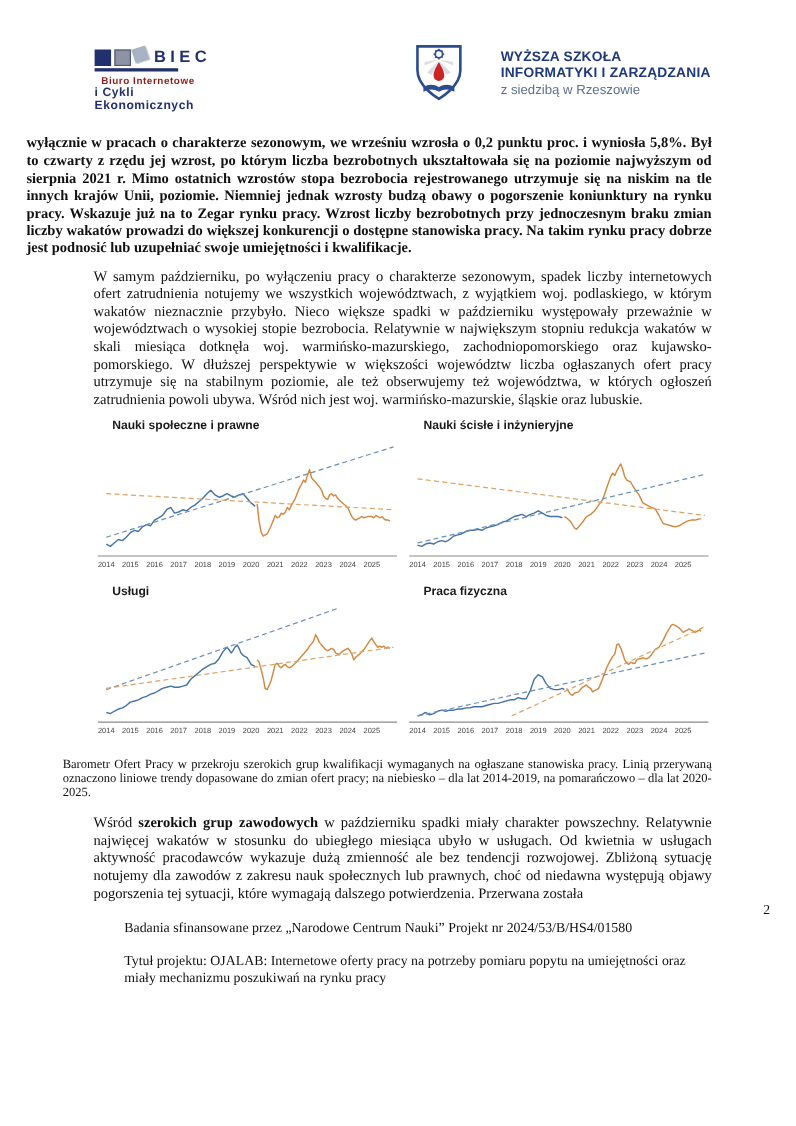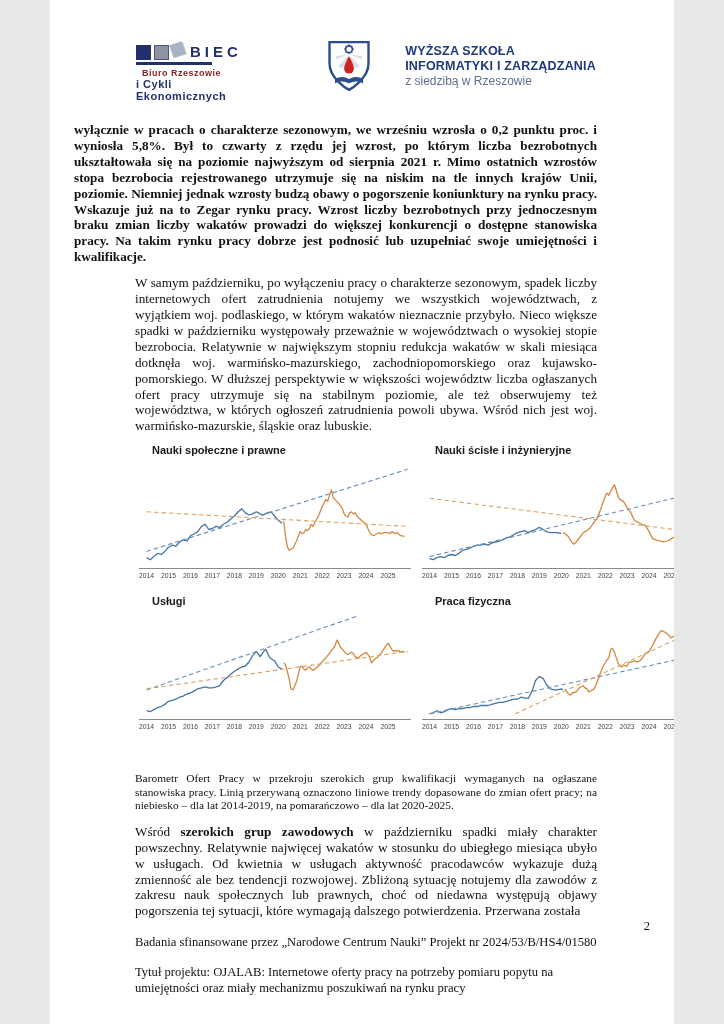--- a/index.html
+++ b/index.html
@@ -1,17 +1,17 @@
 <!DOCTYPE html>
 <html lang="pl"><head>
 <meta charset="utf-8">
 <style>
   html,body{margin:0;padding:0;background:#e8e8e8;}
   .page{
-    width:624px;height:1024px;background:#ffffff;margin:0 auto;
+    width:724px;height:1024px;background:#ffffff;margin:0 auto;
     position:relative;overflow:hidden;
     font-family:"Liberation Serif", serif;color:#111;
   }
   
   .header{display:flex;justify-content:space-between;align-items:flex-start;
           padding:40px 78px 0 86px;height:62px;}
   .biec{width:128px;}
   .biec-top{display:flex;align-items:flex-end;height:20px;}
   .sq{display:inline-block;}
   .sq1{width:15px;height:15px;background:#23306e;}
@@ -36,42 +36,42 @@
   .section-title{margin:13px 0 0 0;text-align:center;font-weight:bold;font-size:17.5px;line-height:21px;}
   
   .charts-grid{display:grid;grid-template-columns:272px 272px;column-gap:14px;row-gap:14px;
                margin:9px 0 0 89px;gap:11px;}
   .chart-cell{width:272px;}
   .chart-title{font-family:"Liberation Sans",sans-serif;font-weight:bold;font-size:11px;
                color:#1a1a1a;margin:0 0 4px 13px;line-height:14px;}
   svg.chart{display:block;overflow:visible;}
   svg.chart .tick{font-family:"Liberation Sans",sans-serif;font-size:6.8px;fill:#444;}
   
-  .caption{margin-top:38px;padding:0 77px 0 85px;font-size:11.4px;line-height:13.4px;text-align:justify;}
+  .caption{margin-top:18px;padding:0 77px 0 57px;font-size:11.4px;line-height:13.4px;text-align:justify;}
   .page-number{padding:0 24px 0 0;text-align:right;font-size:12.5px;line-height:14px;margin-top:0px;}
-  .footer{padding:0 77px 0 85px;font-size:12.6px;line-height:16px;}
+  .footer{padding:0 77px 0 85px;font-size:12.6px;line-height:16px;margin-left:28px;}
   .footer .f1{margin:1px 0 14px 0;}
   .footer .f2{margin:0;}
   .footer .f3{margin:0;}
 </style>
 </head>
 <body>
 
 <div class="page">
 
   <div class="header">
     <div class="biec">
       <div class="biec-top">
         <span class="sq sq1"></span>
         <span class="sq sq2"></span>
         <span class="sq sq3"></span>
         <span class="biec-name">BIEC</span>
       </div>
       <div class="biec-bar"></div>
-      <div class="biec-l1">Biuro Rzeszowie</div>
+      <div class="biec-l1">Biuro Internetowe</div>
       <div class="biec-l2">i Cykli Ekonomicznych</div>
     </div>
 
     <div class="wsiz">
       <svg width="44" height="52" viewBox="0 0 40 48">
         <path d="M2 2 L38 2 L38 22 C38 36 20 46 20 46 C20 46 2 36 2 22 Z" fill="#ffffff" stroke="#2b4d8e" stroke-width="2.2"></path>
         <g fill="#d9dde6">
           <polygon points="20,14 10,24 14,26"></polygon>
           <polygon points="20,14 30,24 26,26"></polygon>
           <polygon points="20,13 8,15 8,18"></polygon>

